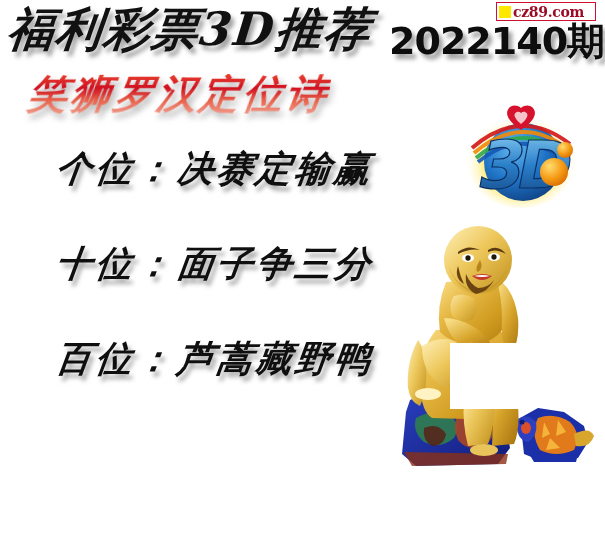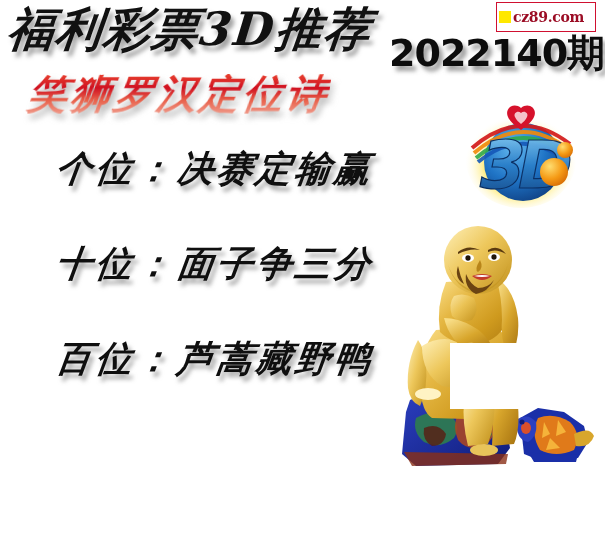--- a/index.html
+++ b/index.html
@@ -17,21 +17,21 @@
     background: #ffffff;
     overflow: hidden;
   }
 
   
   .watermark {
     position: absolute;
     top: 2px;
     left: 496px;
     width: 100px;
-    height: 30px;
+    height: 19px;
     border: 1.5px solid #d01030;
     background: #ffffff;
     display: flex;
     align-items: center;
     box-sizing: border-box;
     padding-left: 2px;
   }
   .watermark .swatch {
     width: 12px;
     height: 12px;
@@ -66,21 +66,21 @@
     font-size: 46px;
     color: #111111;
     letter-spacing: 2px;
     text-shadow: 4px 5px 4px rgba(90,90,90,0.55);
     transform: skewX(-6deg);
   }
 
   .issue {
     position: absolute;
     left: 389px;
-    top: 28px;
+    top: 16px;
     font-size: 38px;
     font-family: "DejaVu Sans", "Liberation Sans", sans-serif;
     font-weight: 700;
     font-style: normal;
     color: #0d0d0d;
     letter-spacing: -1px;
     text-shadow: 4px 5px 4px rgba(100,100,100,0.6);
     white-space: nowrap;
   }
 

